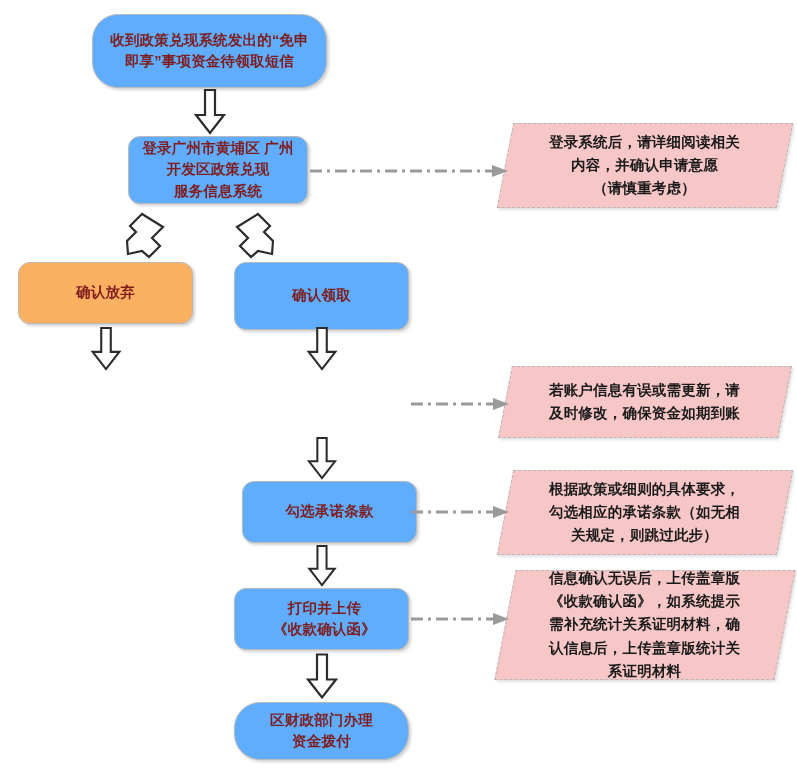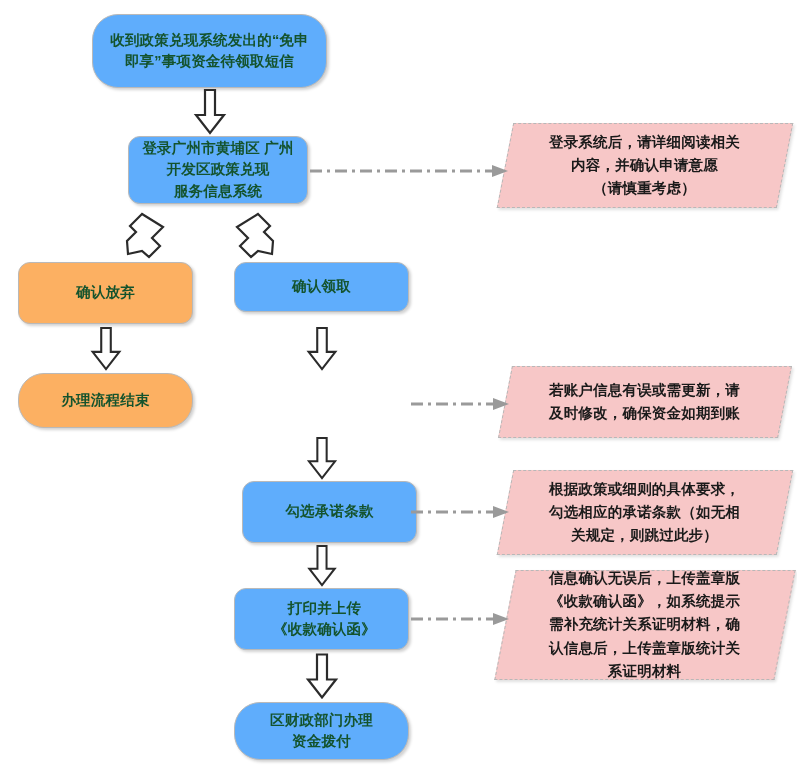--- a/index.html
+++ b/index.html
@@ -17,21 +17,21 @@
     background: #ffffff;
     overflow: hidden;
   }
   .node {
     position: absolute;
     box-sizing: border-box;
     display: flex;
     align-items: center;
     justify-content: center;
     text-align: center;
-    color: #14532d;
+    color: #7f1d1d;
     font-weight: bold;
     font-size: 14.5px;
     line-height: 1.45;
     letter-spacing: 0.2px;
     white-space: pre-line;
     border: 1px solid #b9b9b9;
     box-shadow: 2px 2px 3px rgba(0,0,0,0.18);
   }
   .node.blue   { background: #5fadfc; }
   .node.orange { background: #fcb062; }
@@ -79,23 +79,22 @@
 
   <div class="node blue rounded-cap" style="left:92px; top:14px; width:235px; height:74px;">收到政策兑现系统发出的“免申
 即享”事项资金待领取短信</div>
 
   <div class="node blue rect" style="left:128px; top:136px; width:180px; height:68px;">登录广州市黄埔区 广州
 开发区政策兑现
 服务信息系统</div>
 
   <div class="node orange rect" style="left:18px; top:262px; width:175px; height:62px;">确认放弃</div>
 
-  <div class="node orange rounded-cap" style="left:18px; top:373px; width:175px; height:55px;">办理流程结束</div>
-
-  <div class="node blue rect" style="left:234px; top:262px; width:175px; height:50px;">确认领取</div>
+
+  <div class="node blue rect" style="left:234px; top:262px; width:175px; height:68px;">确认领取</div>
 
 
   <div class="node blue rect" style="left:234px; top:481px; width:175px; height:62px;margin-left:8px;">勾选承诺条款</div>
 
   <div class="node blue rect" style="left:234px; top:588px; width:175px; height:62px;padding-left:6px;">打印并上传
 《收款确认函》</div>
 
   <div class="node blue rounded-cap" style="left:234px; top:702px; width:175px; height:58px;">区财政部门办理
 资金拨付</div>
 

